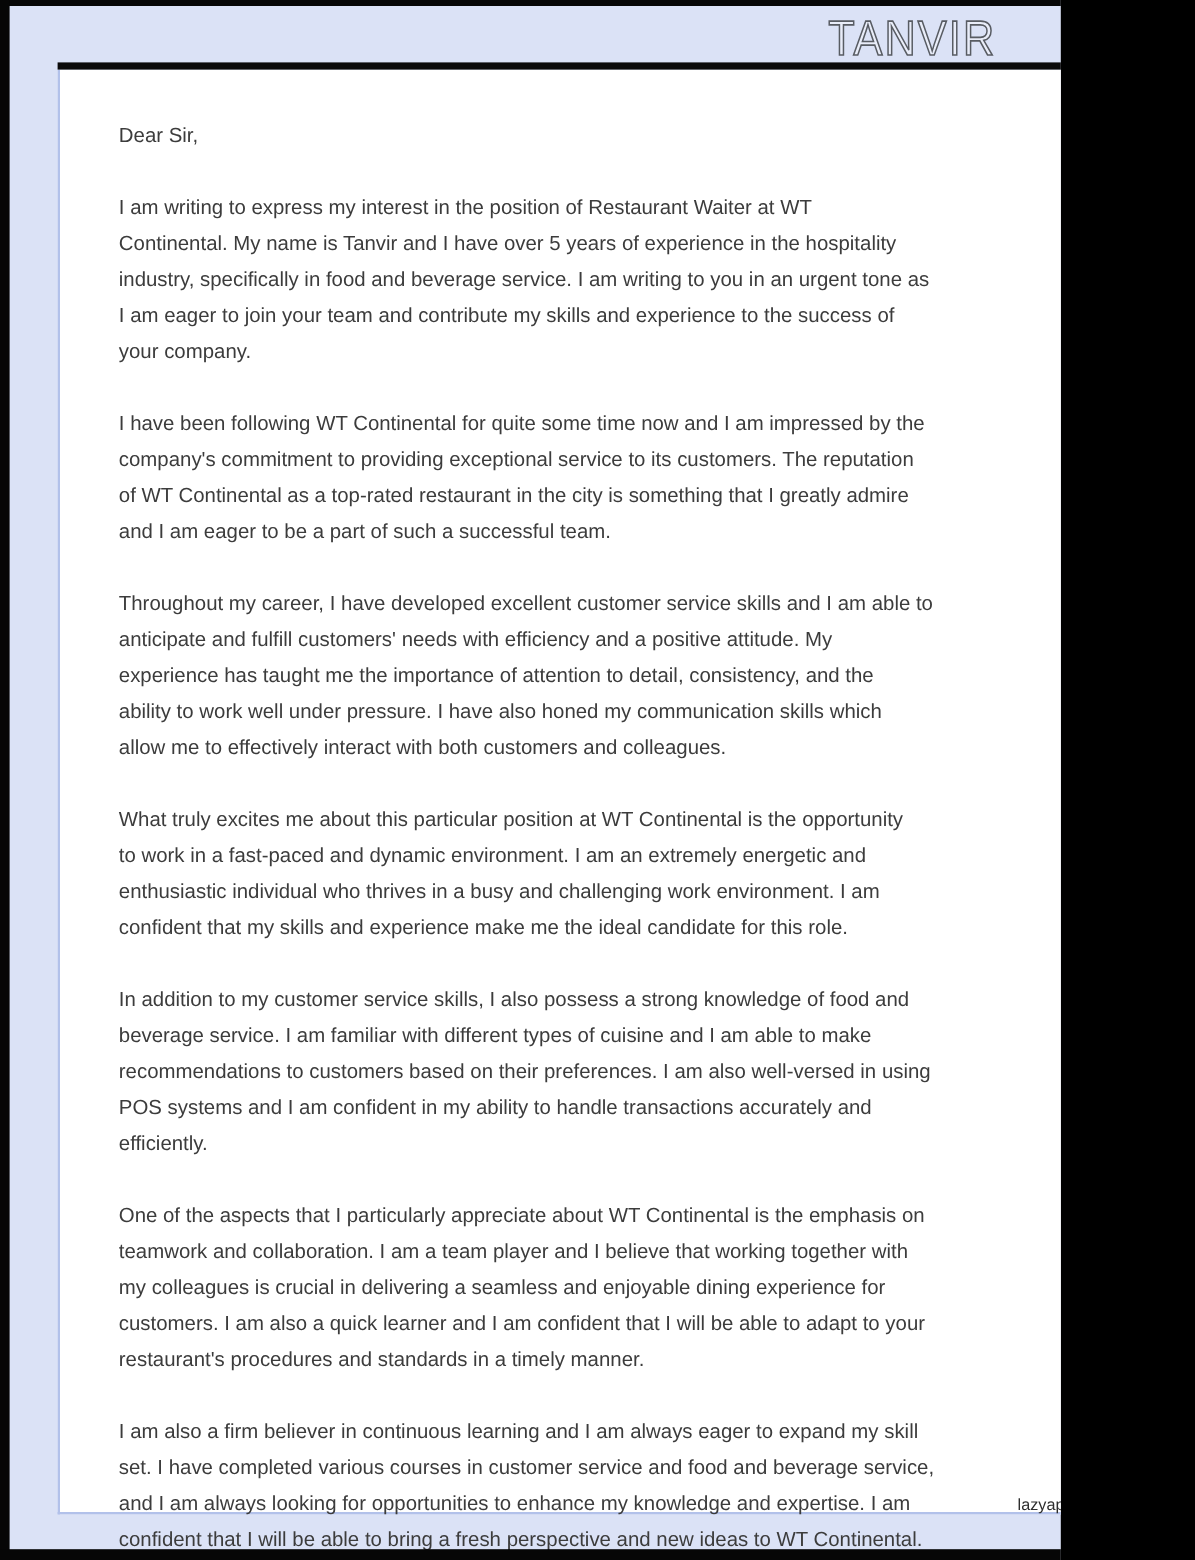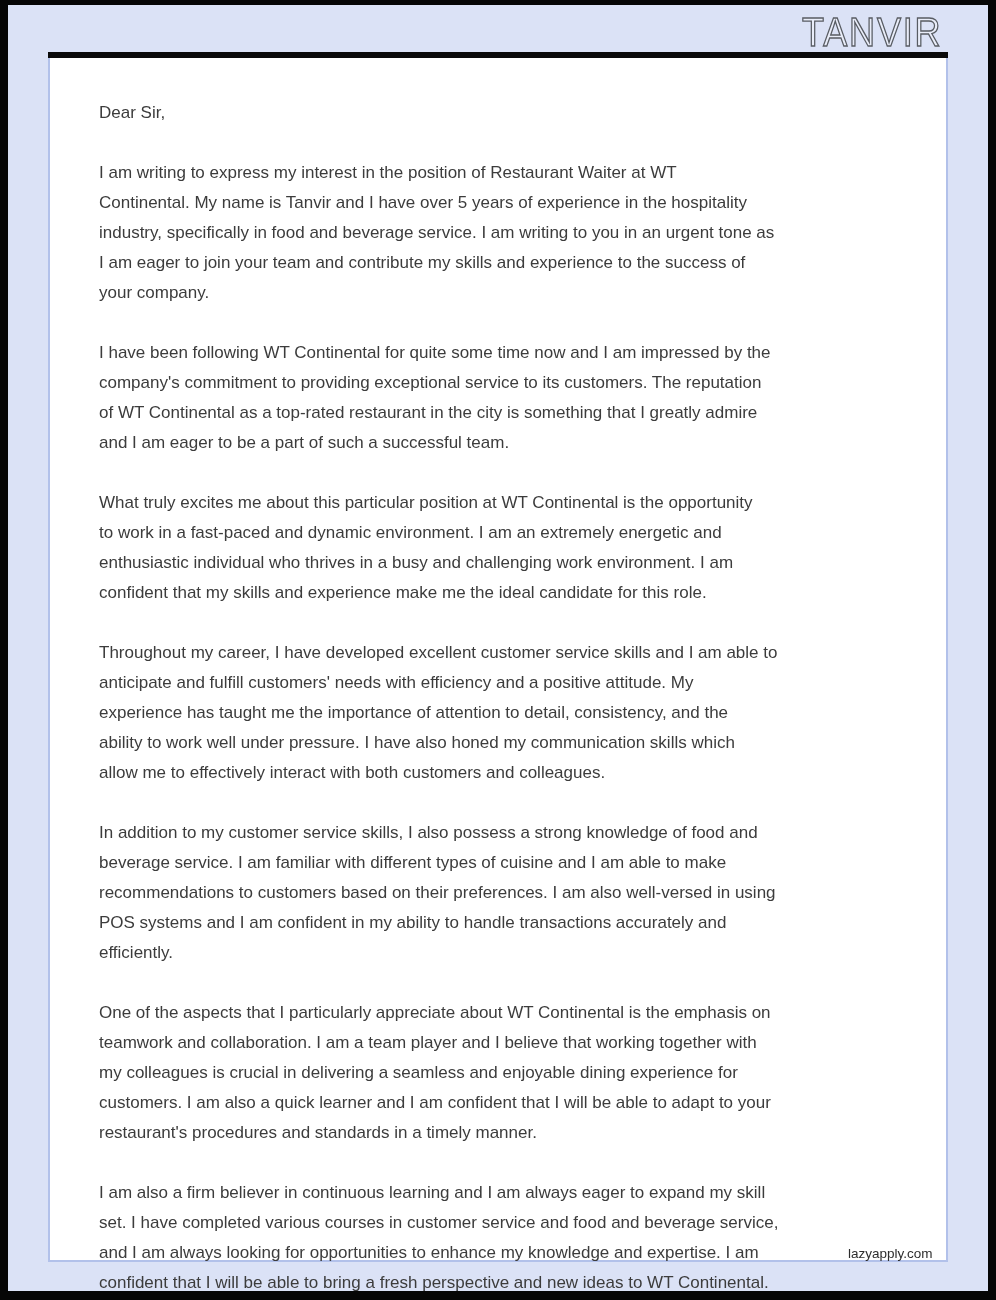--- a/index.html
+++ b/index.html
@@ -1,18 +1,18 @@
 <!DOCTYPE html>
 <html><head>
 <meta charset="utf-8">
 <style>
   html, body { margin: 0; padding: 0; background: #000; }
   .stage {
     position: relative;
-    width: 996px;
+    width: 884px;
     height: 1300px;
     background: #dbe2f6;
     overflow: hidden;
     font-family: "Liberation Sans", sans-serif;
   }
   
   .frame { position: absolute; background: #060606; z-index: 6; }
   .frame-top    { left: 0; top: 0; width: 996px; height: 5px; }
   .frame-left   { left: 0; top: 0; width: 8px; height: 1300px; }
   .frame-right  { left: 988px; top: 0; width: 8px; height: 1300px; }
@@ -95,29 +95,29 @@
       <p class="salutation">Dear Sir,</p>
       <p>I am writing to express my interest in the position of Restaurant Waiter at WT
 Continental. My name is Tanvir and I have over 5 years of experience in the hospitality
 industry, specifically in food and beverage service. I am writing to you in an urgent tone as
 I am eager to join your team and contribute my skills and experience to the success of
 your company.</p>
       <p>I have been following WT Continental for quite some time now and I am impressed by the
 company's commitment to providing exceptional service to its customers. The reputation
 of WT Continental as a top-rated restaurant in the city is something that I greatly admire
 and I am eager to be a part of such a successful team.</p>
-      <p>What truly excites me about this particular position at WT Continental is the opportunity
-to work in a fast-paced and dynamic environment. I am an extremely energetic and
-enthusiastic individual who thrives in a busy and challenging work environment. I am
-confident that my skills and experience make me the ideal candidate for this role.</p>
       <p>Throughout my career, I have developed excellent customer service skills and I am able to
 anticipate and fulfill customers' needs with efficiency and a positive attitude. My
 experience has taught me the importance of attention to detail, consistency, and the
 ability to work well under pressure. I have also honed my communication skills which
 allow me to effectively interact with both customers and colleagues.</p>
+      <p>What truly excites me about this particular position at WT Continental is the opportunity
+to work in a fast-paced and dynamic environment. I am an extremely energetic and
+enthusiastic individual who thrives in a busy and challenging work environment. I am
+confident that my skills and experience make me the ideal candidate for this role.</p>
       <p>In addition to my customer service skills, I also possess a strong knowledge of food and
 beverage service. I am familiar with different types of cuisine and I am able to make
 recommendations to customers based on their preferences. I am also well-versed in using
 POS systems and I am confident in my ability to handle transactions accurately and
 efficiently.</p>
       <p>One of the aspects that I particularly appreciate about WT Continental is the emphasis on
 teamwork and collaboration. I am a team player and I believe that working together with
 my colleagues is crucial in delivering a seamless and enjoyable dining experience for
 customers. I am also a quick learner and I am confident that I will be able to adapt to your
 restaurant's procedures and standards in a timely manner.</p>

